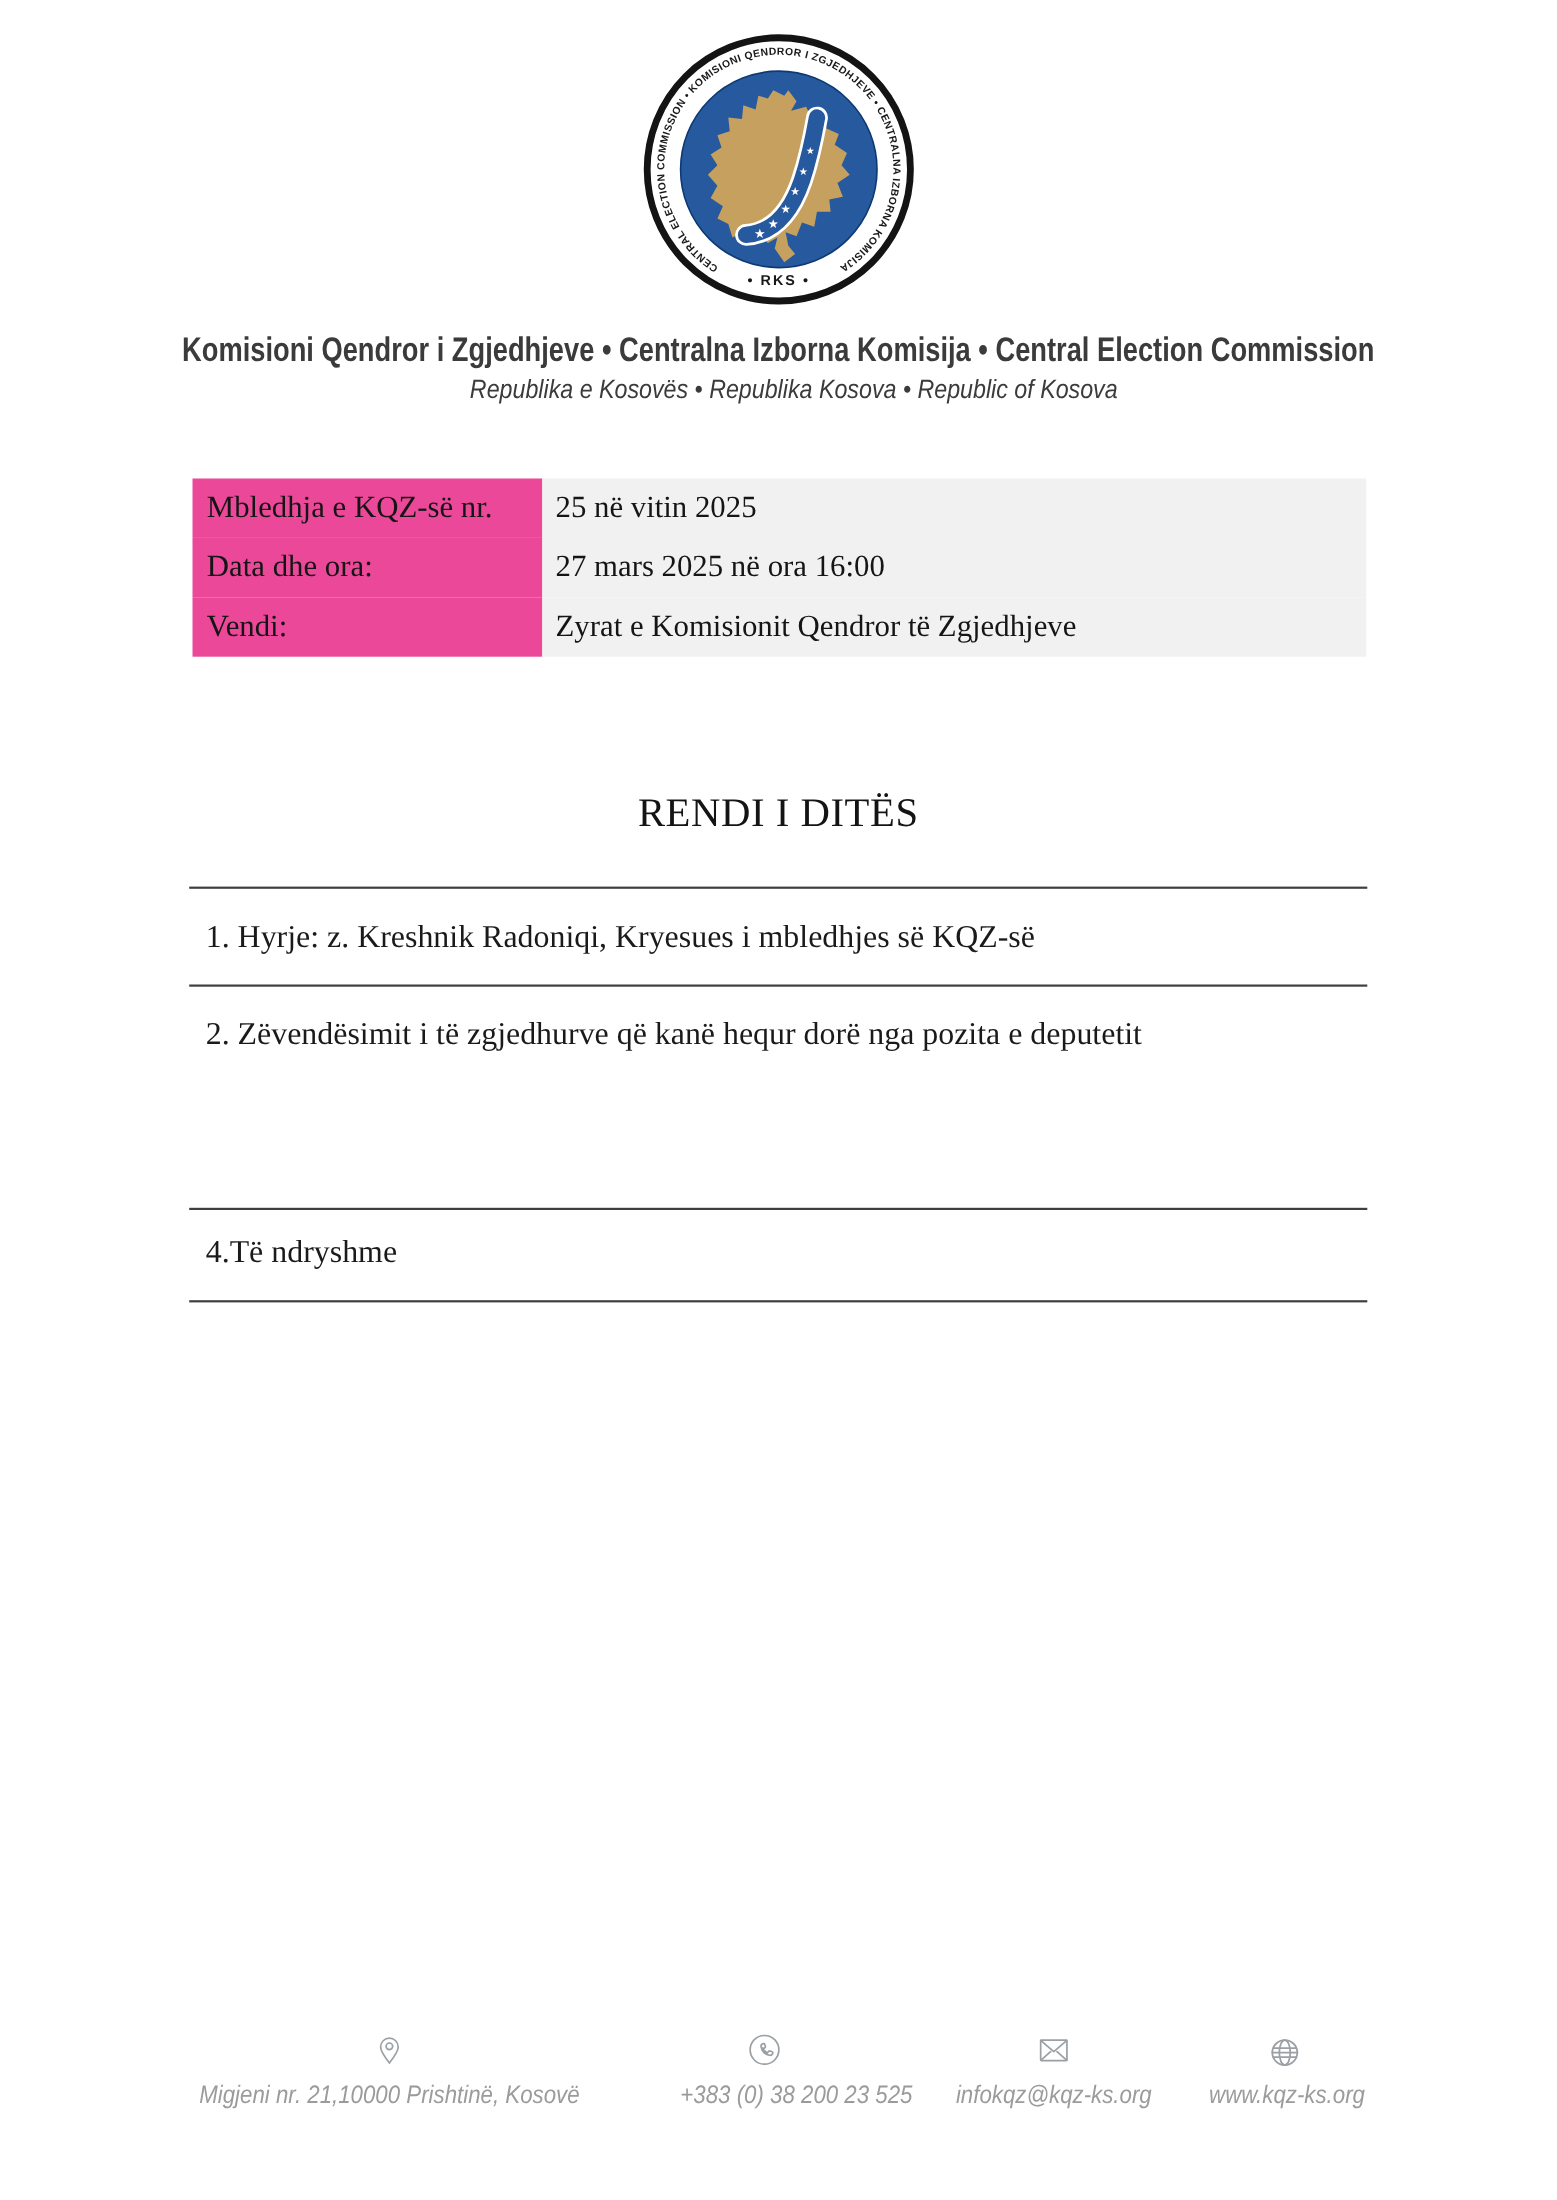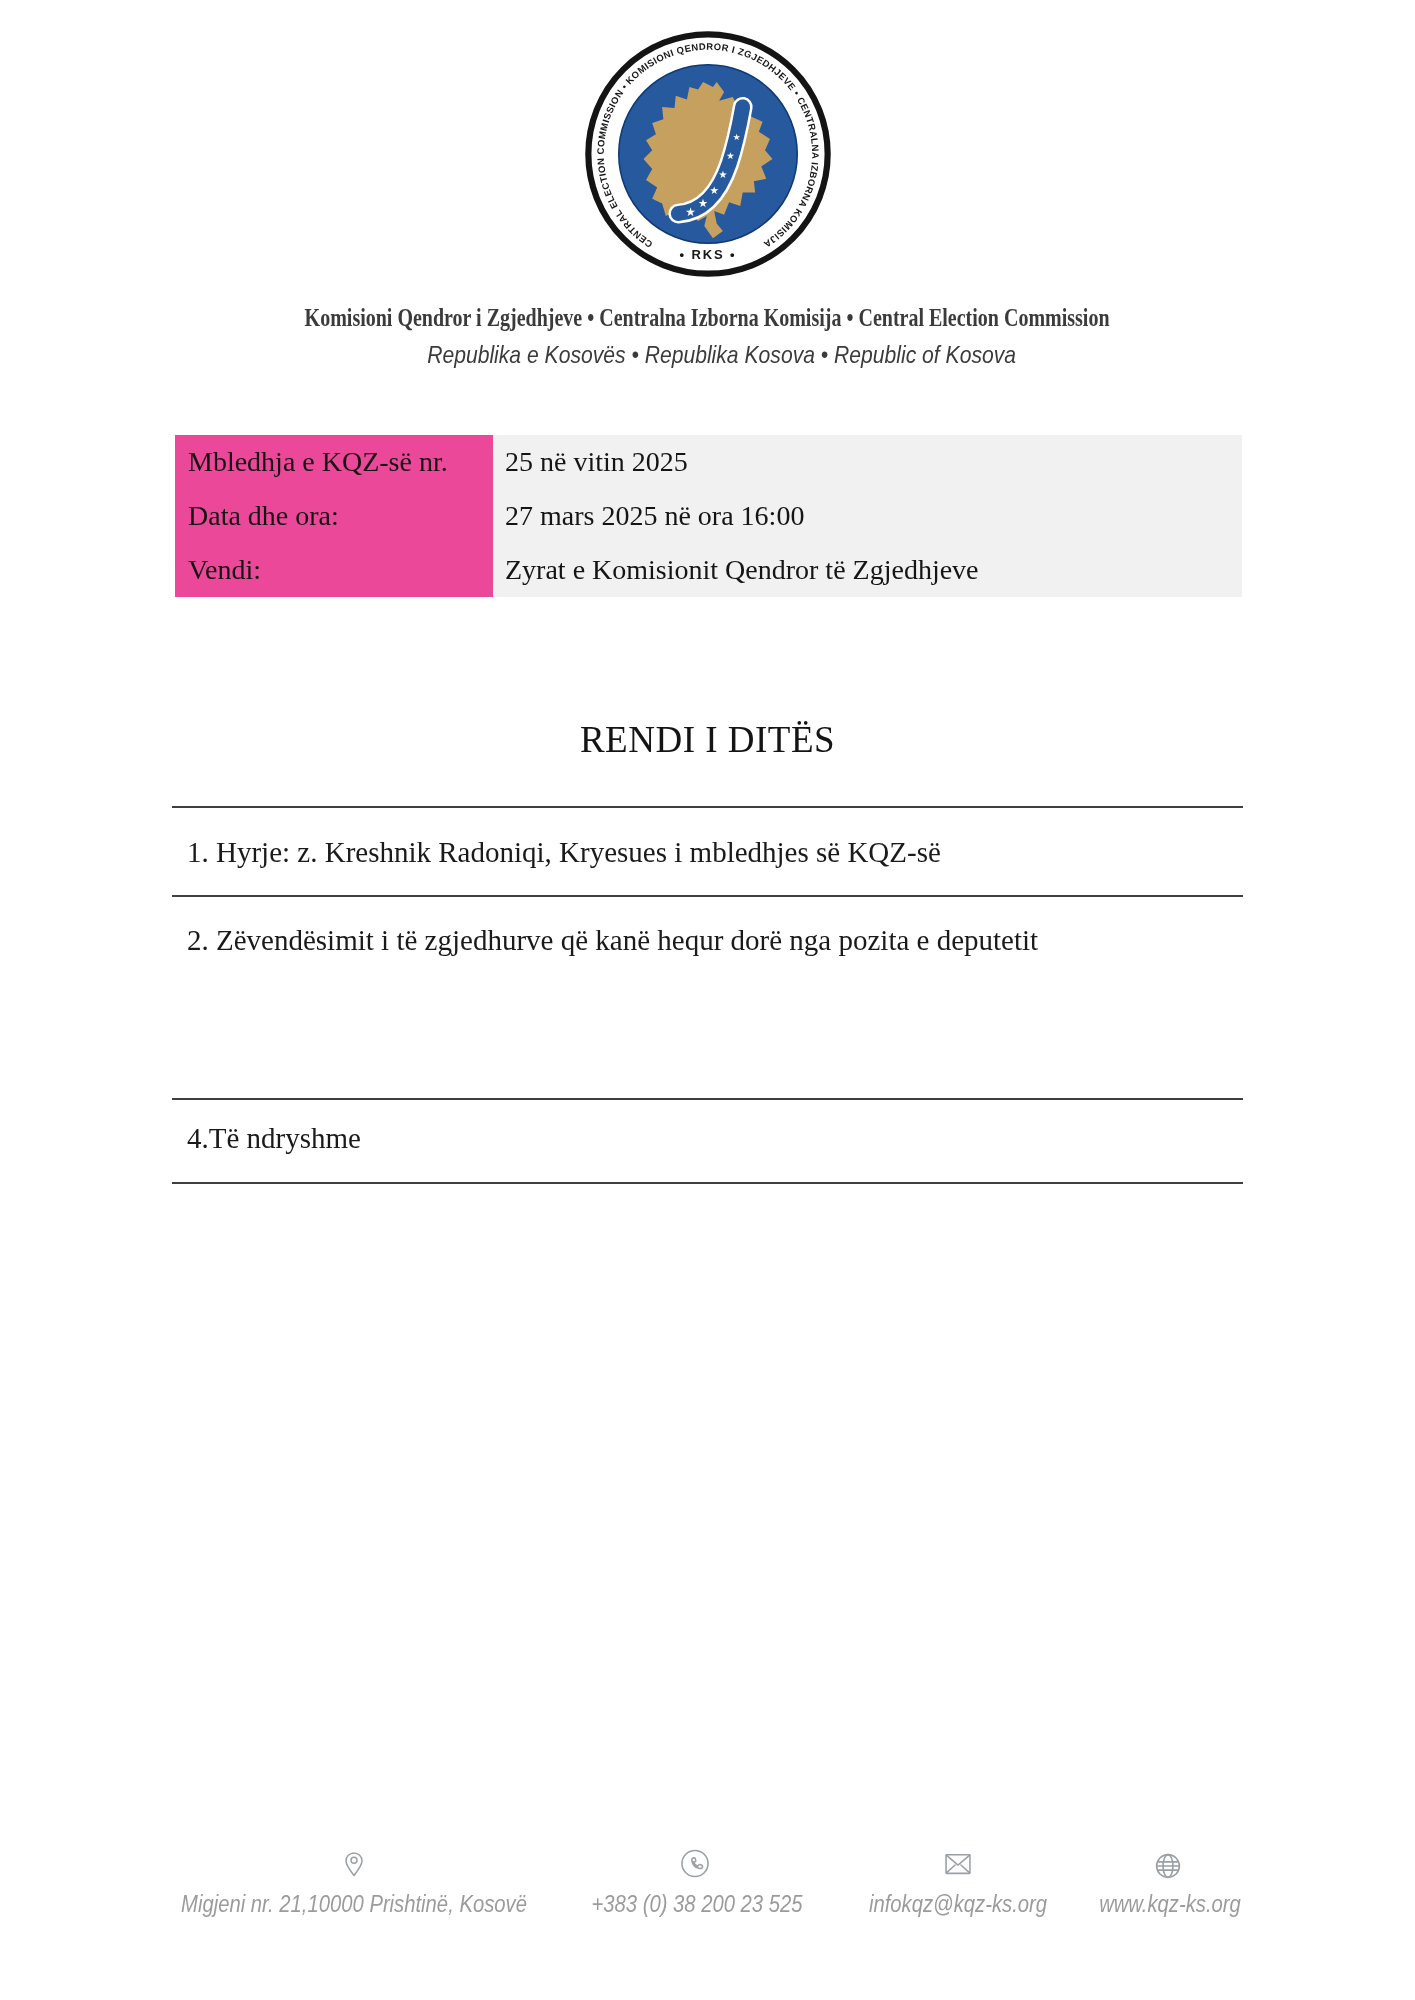--- a/index.html
+++ b/index.html
@@ -4,21 +4,21 @@
 <style>
   html,body{margin:0;padding:0;background:#ffffff;}
   body{width:1415px;height:2000px;position:relative;font-family:"Liberation Sans",sans-serif;overflow:hidden;}
   .abs{position:absolute;}
 
   
   #logo{left:584px;top:30px;width:248px;height:248px;}
 
   
   .hdr{left:0;right:0;text-align:center;color:#3b3b3b;white-space:nowrap;}
-  #hdr1{top:301px;font-size:25px;font-weight:bold;line-height:34px;font-family:Liberation Serif, serif;}
+  #hdr1{top:301px;font-size:31px;font-weight:bold;line-height:34px;}
   #hdr2{top:339px;font-size:24px;font-style:italic;line-height:32px;padding-left:29px;}
   #hdr1 .squeeze{display:inline-block;transform:scaleX(0.80);transform-origin:center;}
   #hdr2 .squeeze{display:inline-block;transform:scaleX(0.88);transform-origin:center;}
 
   
   #info{left:175px;top:435px;width:1067px;font-family:"Liberation Serif",serif;font-size:28px;color:#151515;}
   .info-row{display:flex;height:54px;}
   .info-row + .info-row{}
   .info-label{width:318px;background:#ec4899;line-height:54px;padding-left:13px;box-sizing:border-box;}
   .info-value{flex:1;background:#f1f1f1;line-height:54px;padding-left:12px;box-sizing:border-box;}
@@ -116,15 +116,15 @@
 </div>
 <div class="foot-col" style="left:1168px;top:1853px">
   <svg class="foot-icon" width="26" height="26" viewBox="0 0 24 24">
     <circle cx="12" cy="12" r="10.5"></circle>
     <ellipse cx="12" cy="12" rx="4.6" ry="10.5"></ellipse>
     <path d="M2.6 8.2h18.8M1.5 12h21M2.6 15.8h18.8"></path>
   </svg>
 </div>
 
 <div class="foot-text" style="left:354px"><span class="squeeze">Migjeni nr. 21,10000 Prishtinë, Kosovë</span></div>
-<div class="foot-text" style="left:697px"><span class="squeeze">+383 (0) 38 200 23 525</span></div>
+<div class="foot-text" style="left:724px"><span class="squeeze">+383 (0) 38 200 23 525</span></div>
 <div class="foot-text" style="left:958px"><span class="squeeze">infokqz@kqz-ks.org</span></div>
 <div class="foot-text" style="left:1170px"><span class="squeeze">www.kqz-ks.org</span></div>
 
 </body></html>

